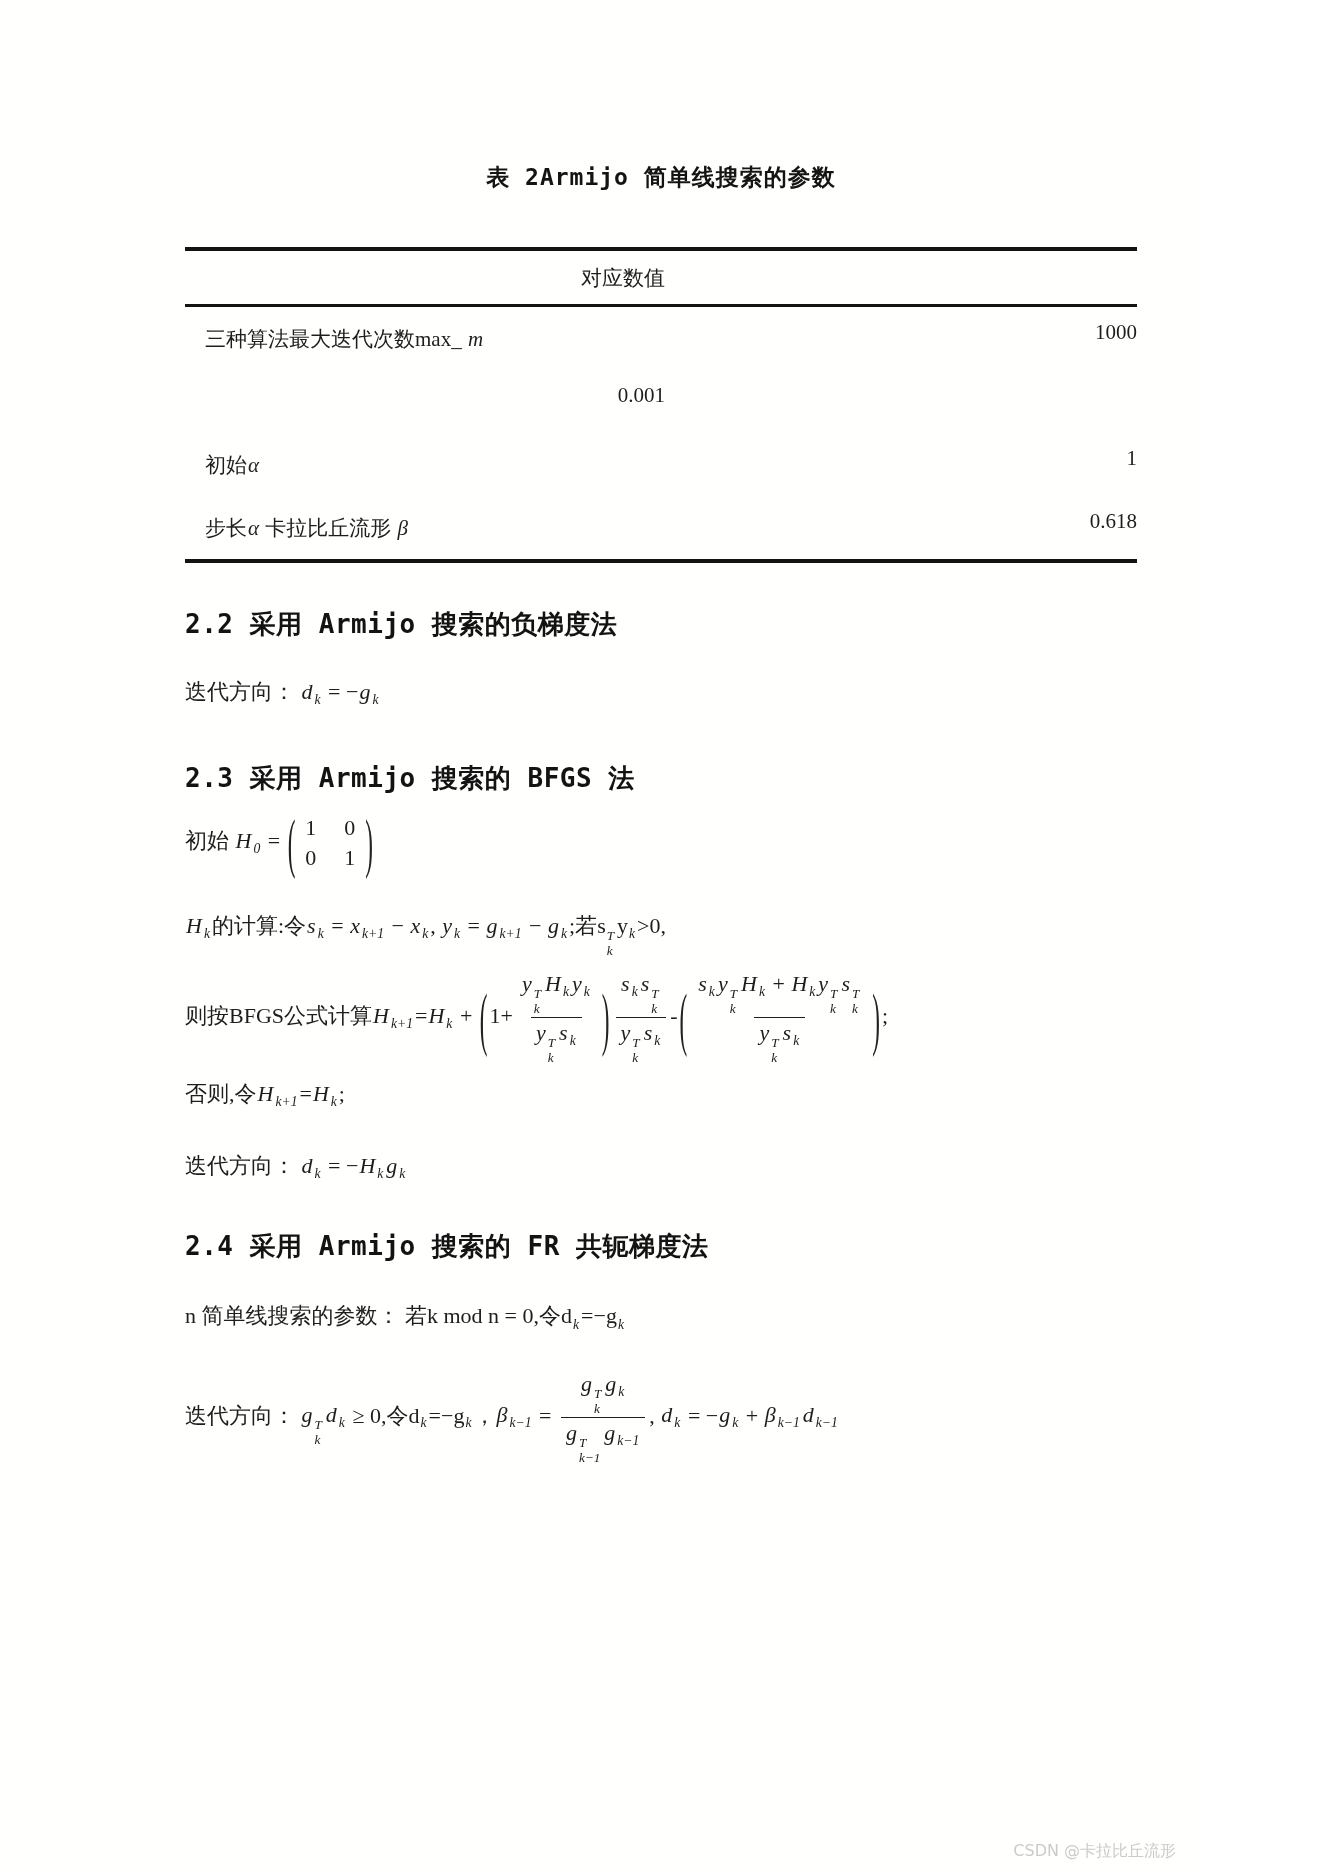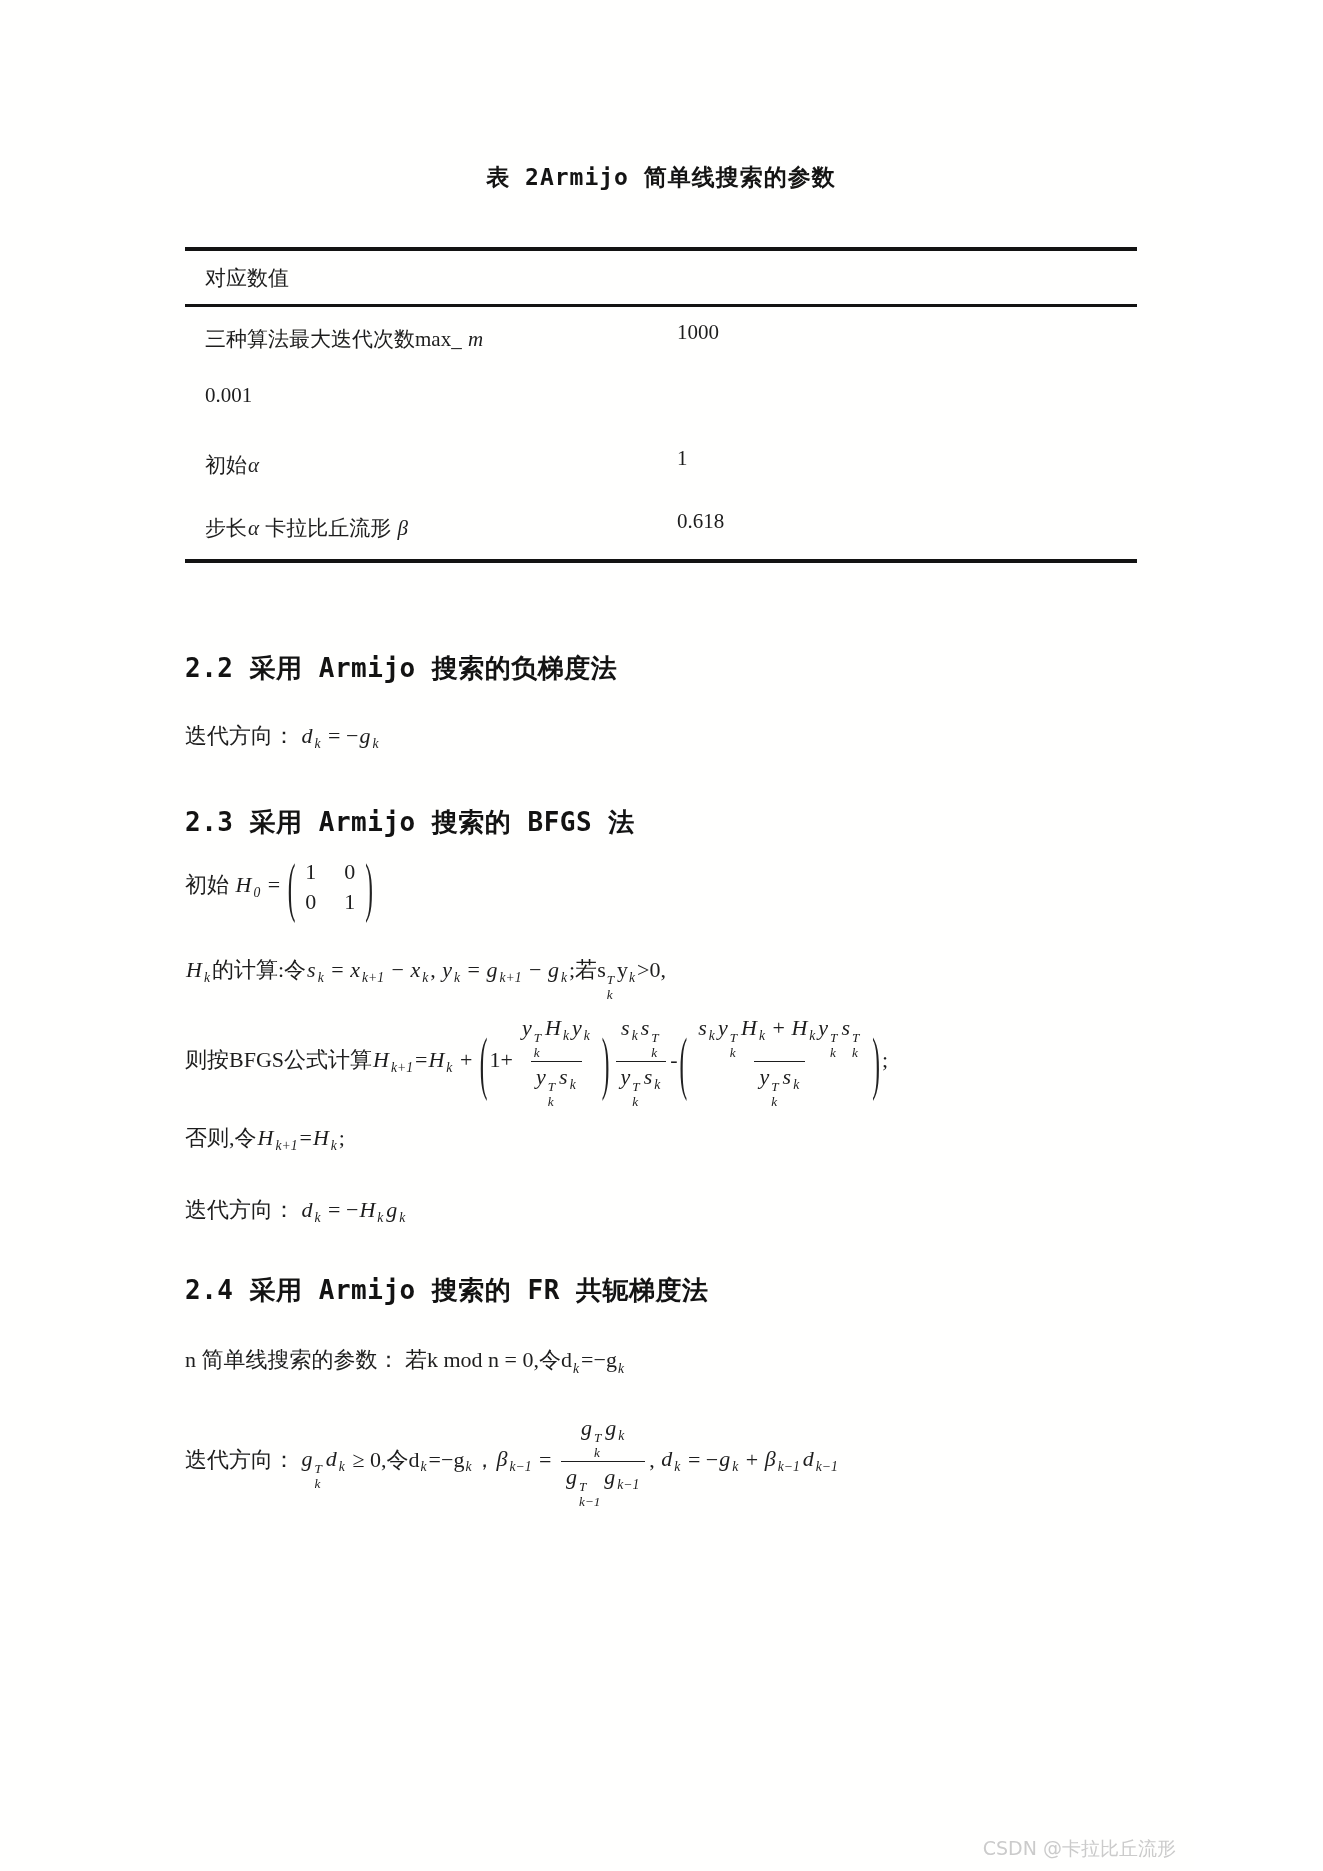--- a/index.html
+++ b/index.html
@@ -11,27 +11,27 @@
         font-family:"DejaVu Sans Mono","DejaVu Sans",sans-serif;
         font-weight:bold;font-size:23px;line-height:30px;color:#141414;letter-spacing:1px;}
 
   
   .ptable{margin-top:55px;border-top:4px solid #131313;border-bottom:4px solid #131313;
           font-size:21px;}
   .t-header{display:flex;align-items:center;border-bottom:3px solid #131313;
             padding:13px 0 12px 20px;line-height:28px;}
   .t-row{display:flex;align-items:center;height:63px;padding-left:20px;}
   .t-param{flex:1;}
-  .t-value{width:460px;text-align:left;}
+  .t-value{width:460px;text-align:right;}
   .t-row .t-value{position:relative;top:-6px;}
 
   
   h2{font-family:"DejaVu Sans Mono","DejaVu Sans",sans-serif;font-weight:bold;
      font-size:26px;line-height:34px;color:#131313;margin:0;letter-spacing:0.5px;}
-  #h22{margin-top:88px;}
+  #h22{margin-top:44px;}
   #h23{margin-top:44px;}
   #h24{margin-top:38px;}
 
   .mline{margin:0;font-size:22px;line-height:34px;}
   #dir22{margin-top:34px;}
   #init23{margin-top:18px;}
   #calc23{margin-top:36px;}
   #bfgs23{margin-top:12px;}
   #otherwise23{margin-top:12px;}
   #dir23{margin-top:30px;}
@@ -51,21 +51,21 @@
         margin:0 4px;line-height:1.3;text-align:center;}
   .fnum{display:block;padding:0 4px 1px;}
   .fden{display:block;border-top:1.6px solid #1d1d1d;padding:1px 4px 0;}
   .bigp{display:inline-block;vertical-align:middle;transform:scaleY(var(--ph,2.5));
         font-size:1.05em;font-weight:400;margin:0 2px;color:#222;}
   .mat{display:inline-grid;grid-template-columns:auto auto;column-gap:28px;row-gap:4px;
        vertical-align:middle;margin:0 4px;text-align:center;line-height:26px;padding:2px 4px;}
   .mcell{}
 
   .watermark{position:absolute;right:18px;bottom:9px;
-             font-family:"DejaVu Sans",sans-serif;font-size:19px;color:#cbcbcb;}
+             font-family:"DejaVu Sans",sans-serif;font-size:16px;color:#cbcbcb;}
 </style>
 </head>
 <body>
 
 <div class="page">
   <div class="content">
 
     <div class="doc-title">表 2Armijo 简单线搜索的参数</div>
 
     <div class="ptable">

